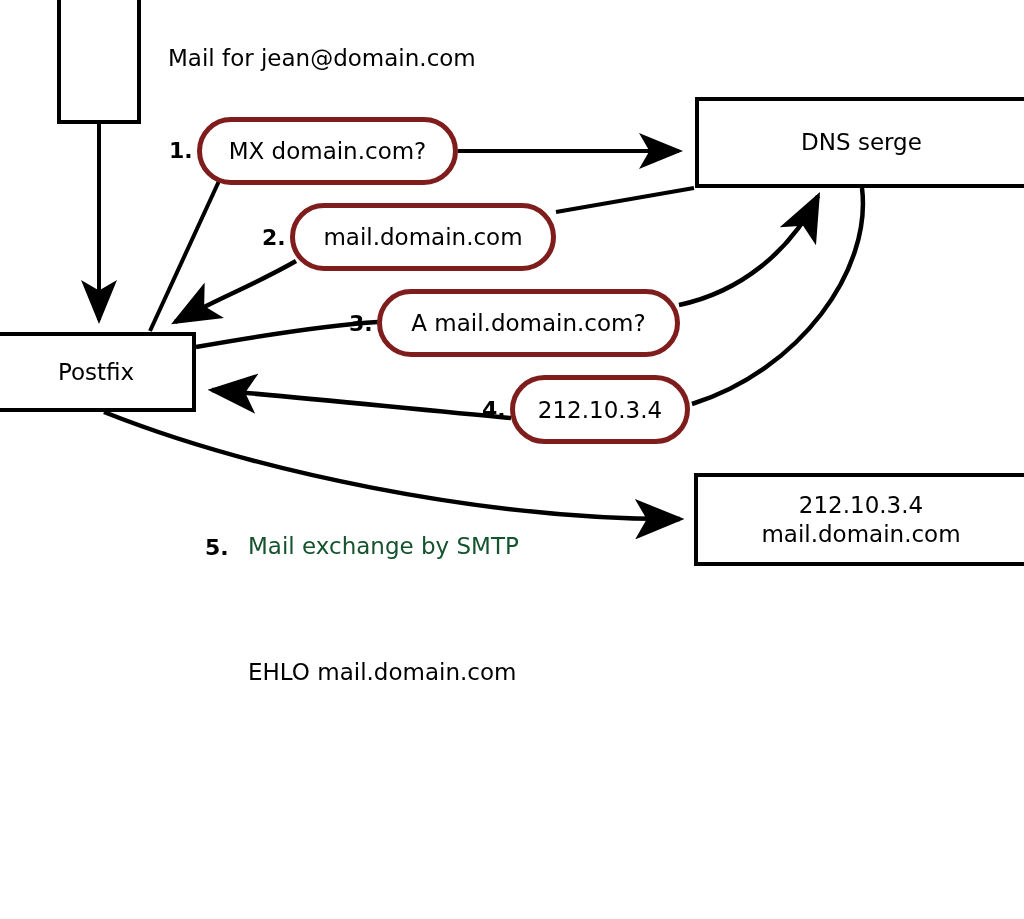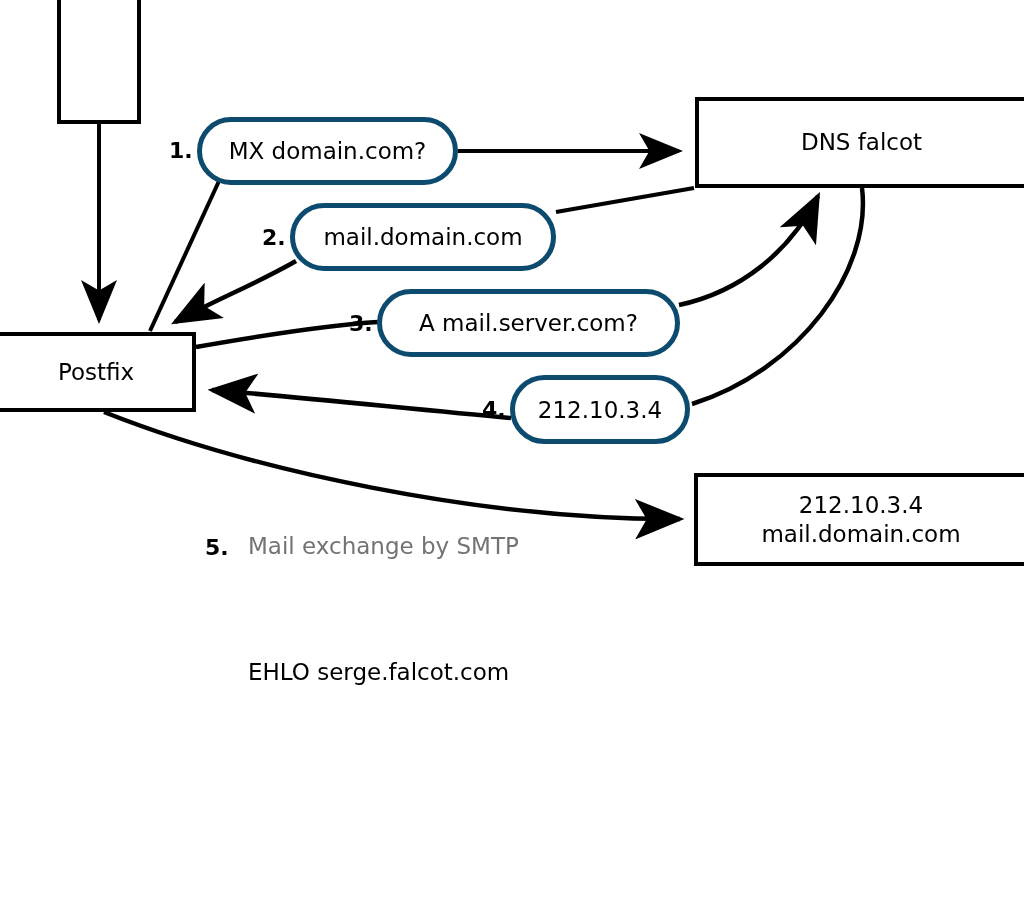--- a/index.html
+++ b/index.html
@@ -35,21 +35,21 @@
     justify-content: center;
     text-align: center;
     font-family: "DejaVu Sans", sans-serif;
     font-size: 23px;
     color: #000000;
     line-height: 1.22;
   }
   .bubble {
     position: absolute;
     box-sizing: border-box;
-    border: 5px solid #0c4a6e;
+    border: 5px solid #7f1d1d;
     background: #ffffff;
     border-radius: 999px;
     display: flex;
     align-items: center;
     justify-content: center;
     font-family: "DejaVu Sans", sans-serif;
     font-size: 23px;
     color: #000000;
     white-space: nowrap;
   }
@@ -65,21 +65,21 @@
     position: absolute;
     font-family: "DejaVu Sans", sans-serif;
     font-size: 23px;
     color: #000000;
     white-space: nowrap;
   }
   .smtp-label {
     position: absolute;
     font-family: "DejaVu Sans", sans-serif;
     font-size: 23px;
-    color: #737373;
+    color: #14532d;
     white-space: nowrap;
   }
   #smtp-transcript {
     position: absolute;
     left: 248px;
     top: 594px;
     font-family: "DejaVu Sans", sans-serif;
     font-size: 23px;
     color: #000000;
     line-height: 31.5px;
@@ -125,54 +125,55 @@
 
   <div class="node-box" id="mail-client-box" style="left:57px; top:-4px; width:84px; height:128px;">
     <span></span>
   </div>
 
   <div class="node-box" id="postfix-box" style="left:-4px; top:332px; width:200px; height:80px;">
     <span>Postfix</span>
   </div>
 
   <div class="node-box" id="dns-server-box" style="left:695px; top:97px; width:333px; height:91px;">
-    <span>DNS falcot</span>
+    <span>DNS serge</span>
   </div>
 
   <div class="node-box" id="remote-server-box" style="left:694px; top:473px; width:334px; height:93px;">
     <span>212.10.3.4</span>
     <span>mail.domain.com</span>
   </div>
 
+  <div class="plain-text" style="left:168px; top:45px;">Mail for jean@domain.com</div>
 
   <div class="bubble" id="bubble-1" style="left:197px; top:117px; width:261px; height:68px;">
     <span>MX domain.com?</span>
   </div>
   <div class="step-num" style="left:169px; top:138px;">1.</div>
 
   <div class="bubble" id="bubble-2" style="left:290px; top:203px; width:266px; height:68px;">
     <span>mail.domain.com</span>
   </div>
   <div class="step-num" style="left:262px; top:225px;">2.</div>
 
   <div class="bubble" id="bubble-3" style="left:377px; top:289px; width:303px; height:68px;">
-    <span>A mail.server.com?</span>
+    <span>A mail.domain.com?</span>
   </div>
   <div class="step-num" style="left:349px; top:311px;">3.</div>
 
   <div class="bubble" id="bubble-4" style="left:510px; top:375px; width:180px; height:69px;">
     <span>212.10.3.4</span>
   </div>
   <div class="step-num" style="left:482px; top:397px;">4.</div>
 
   <div class="step-num" style="left:205px; top:535px;">5.</div>
   <div class="smtp-label" style="left:248px; top:533px;">Mail exchange by SMTP</div>
 
   <div id="smtp-transcript">
-    <span class="transcript-line">EHLO serge.falcot.com</span>
+    <span class="transcript-line">EHLO mail.domain.com</span>
     
     
     
     
     
     
     
   </div>
 
 </div>

